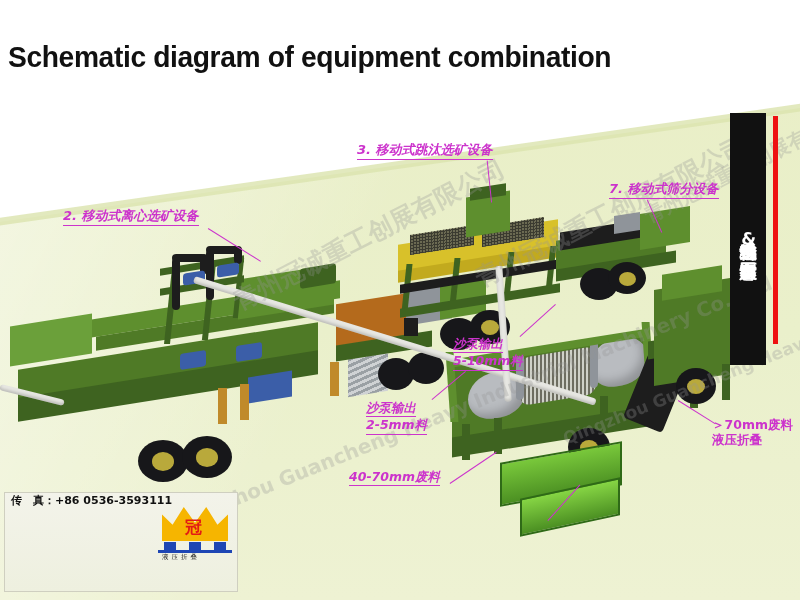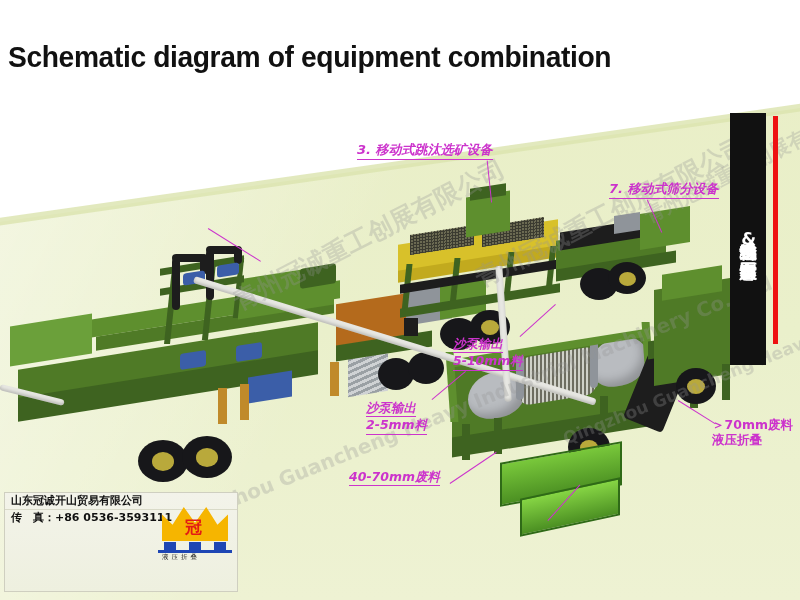--- a/index.html
+++ b/index.html
@@ -291,20 +291,23 @@
   <div class="pipe" style="left:194px;top:276px;width:420px;height:7px;transform:rotate(17deg);"></div>
   <div class="pipe" style="left:500px;top:266px;width:7px;height:136px;transform:rotate(-4deg);"></div>
   <div class="pipe" style="left:0px;top:384px;width:66px;height:6px;transform:rotate(14deg);"></div>
 
   <div class="wm wm1">青州冠诚重工创展有限公司</div>
   <div class="wm wm2">青州冠诚重工创展有限公司</div>
   <div class="wm wm5">青州冠诚重工创展有限公司</div>
   <div class="wm wm3">Qingzhou Guancheng Heavy Industrial Machinery Co.,Ltd</div>
   <div class="wm wm4">Qingzhou Guancheng Heavy Industrial Machinery Co.,Ltd</div>
 
+  <div class="lbl lbl-2">
+    <span class="u">2. 移动式离心选矿设备</span>
+  </div>
   <div class="leader" style="left:208px;top:228px;width:62px;transform:rotate(32deg);"></div>
 
   <div class="lbl lbl-3">
     <span class="u">3. 移动式跳汰选矿设备</span>
   </div>
   <div class="leader" style="left:487px;top:160px;width:42px;transform:rotate(84deg);"></div>
 
   <div class="lbl lbl-1">
     <span class="u">7. 移动式筛分设备</span>
   </div>
@@ -334,21 +337,20 @@
     <span>液压折叠</span>
   </div>
   <div class="leader" style="left:678px;top:400px;width:44px;transform:rotate(32deg);"></div>
 
   <div class="vbanner">
     <span>移动组合式选金&amp;宝石设备示意图</span>
   </div>
   <div class="redbar"></div>
 
   <div class="card">
-    <div class="row">山东冠诚开山贸易有限公司</div>
     <div class="row">
       <span class="lab">传　真：</span><span>+86 0536-3593111</span>
     </div>
   </div>
 
   <div class="logo">
     <div class="crown-o"></div>
     <div class="crown"></div>
     <div class="crown-ch">冠</div>
     <div class="base">

